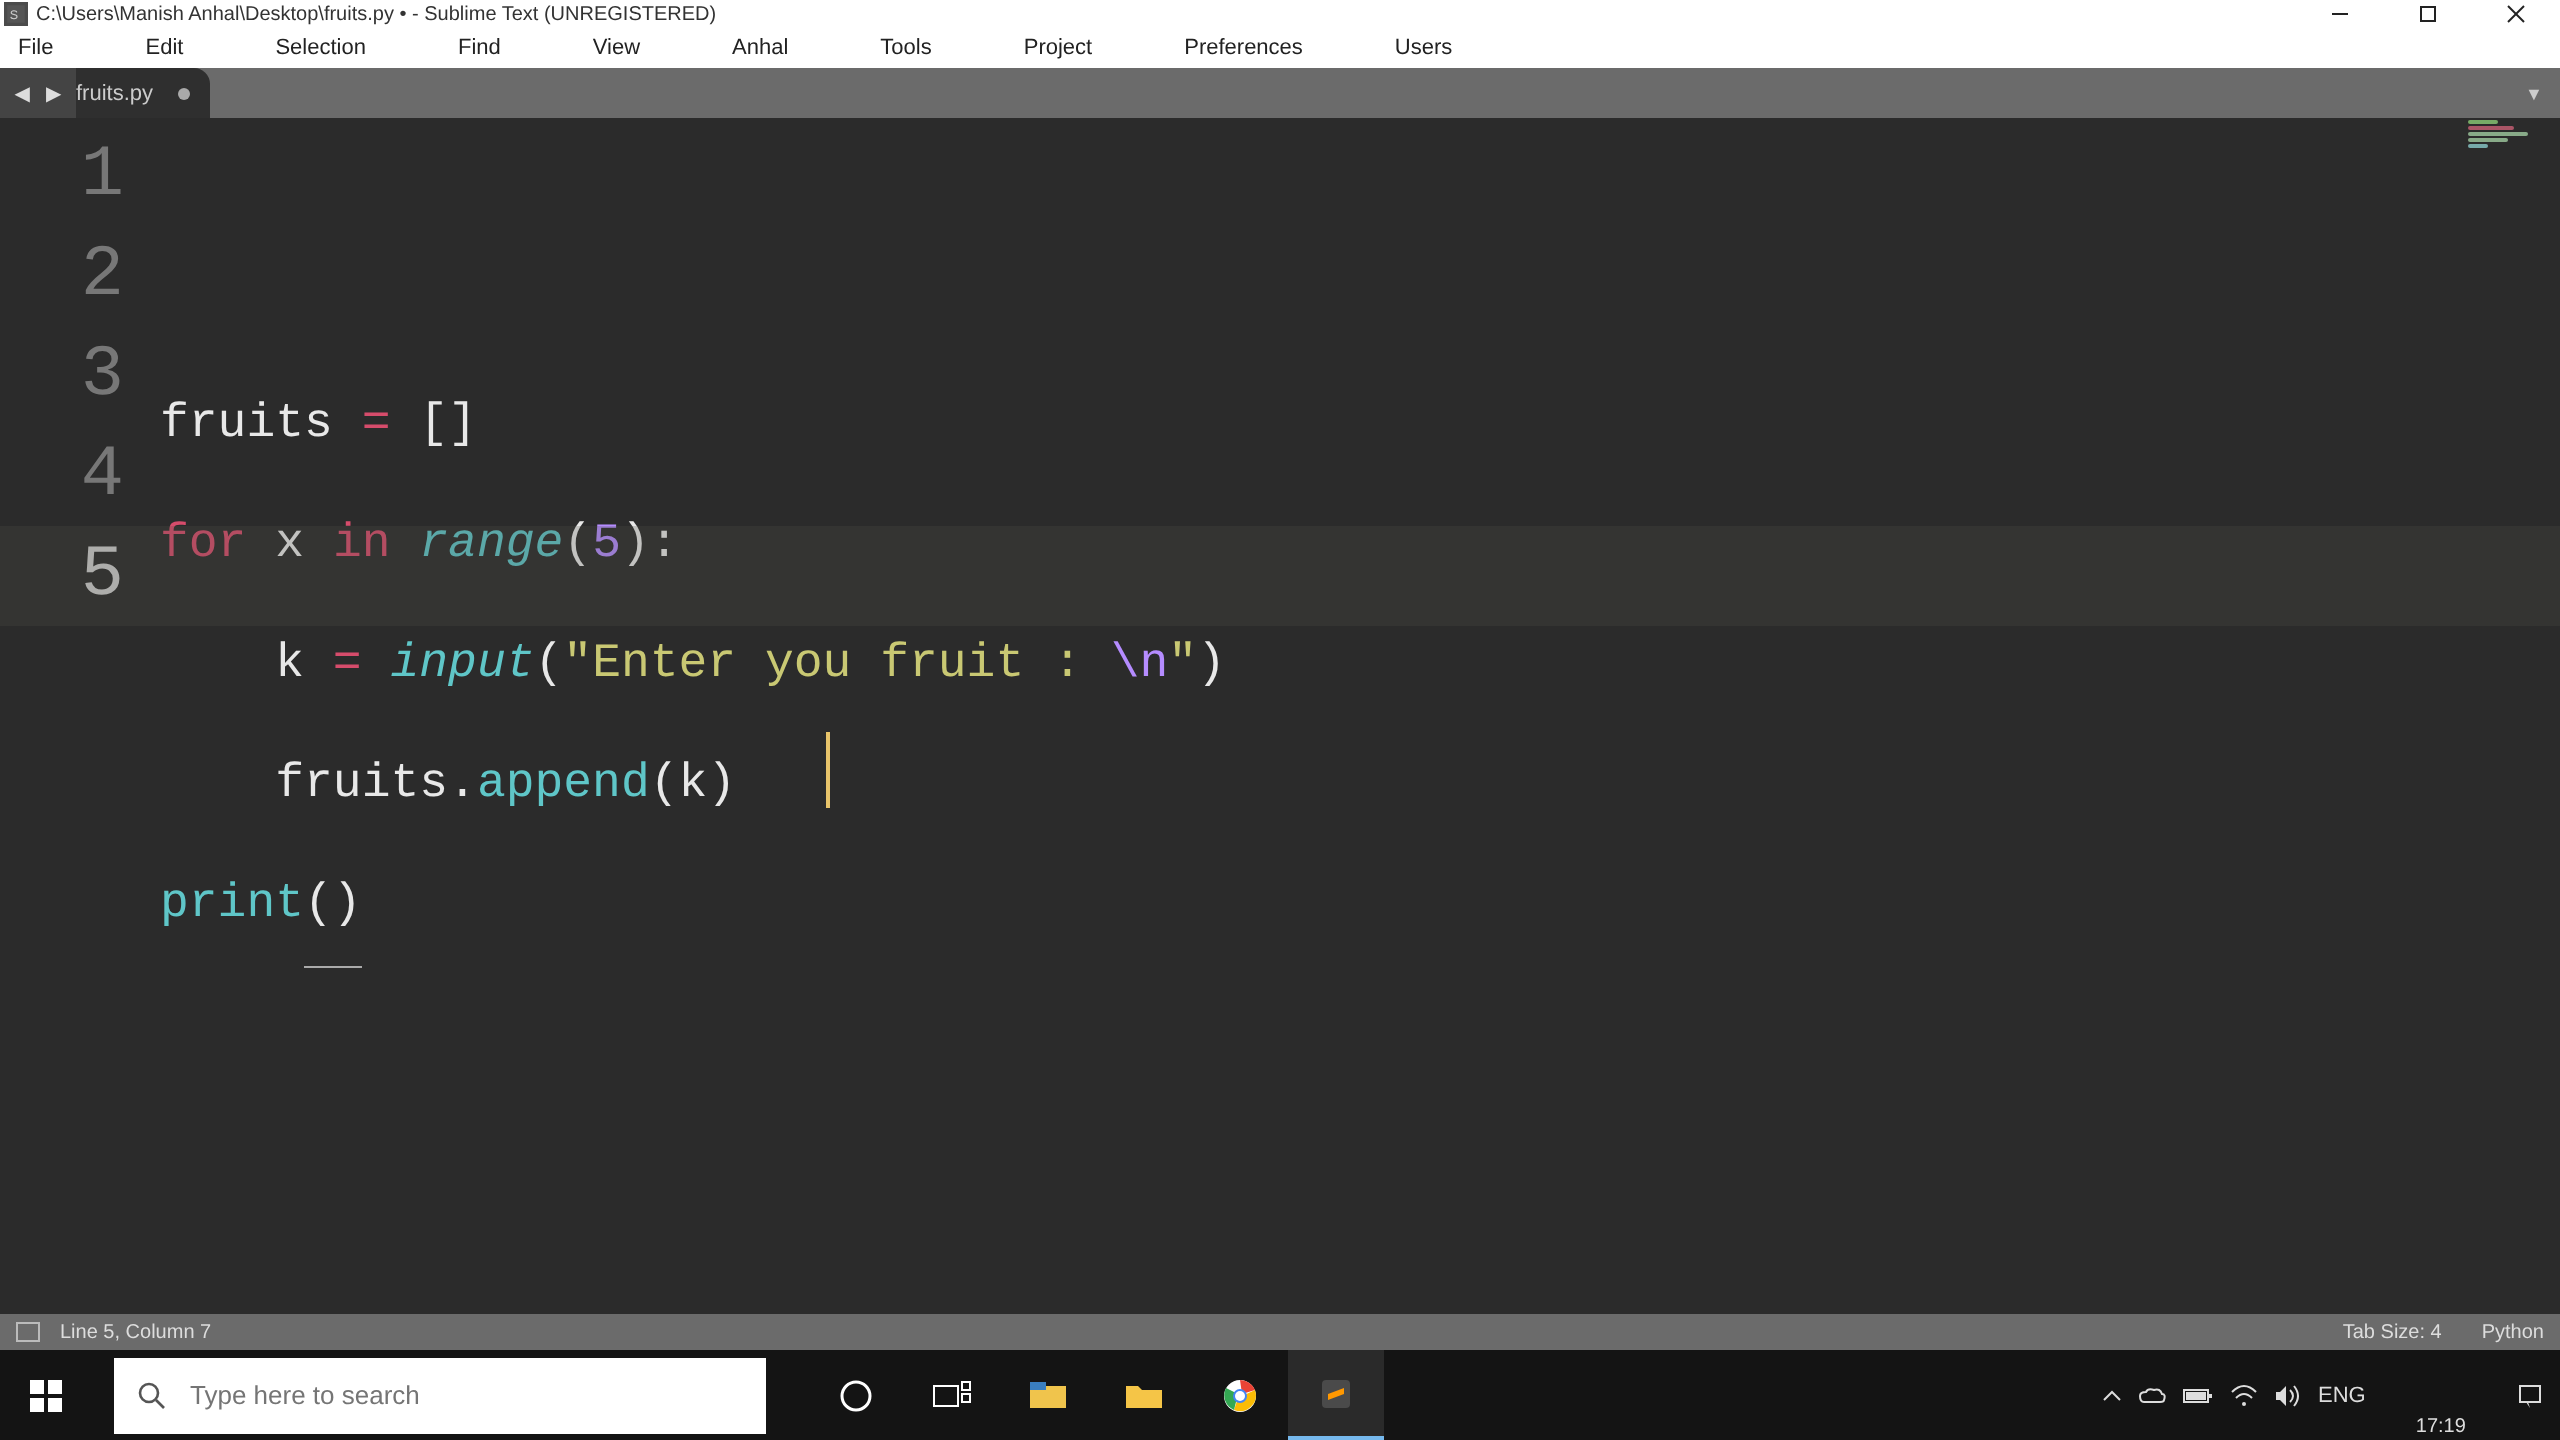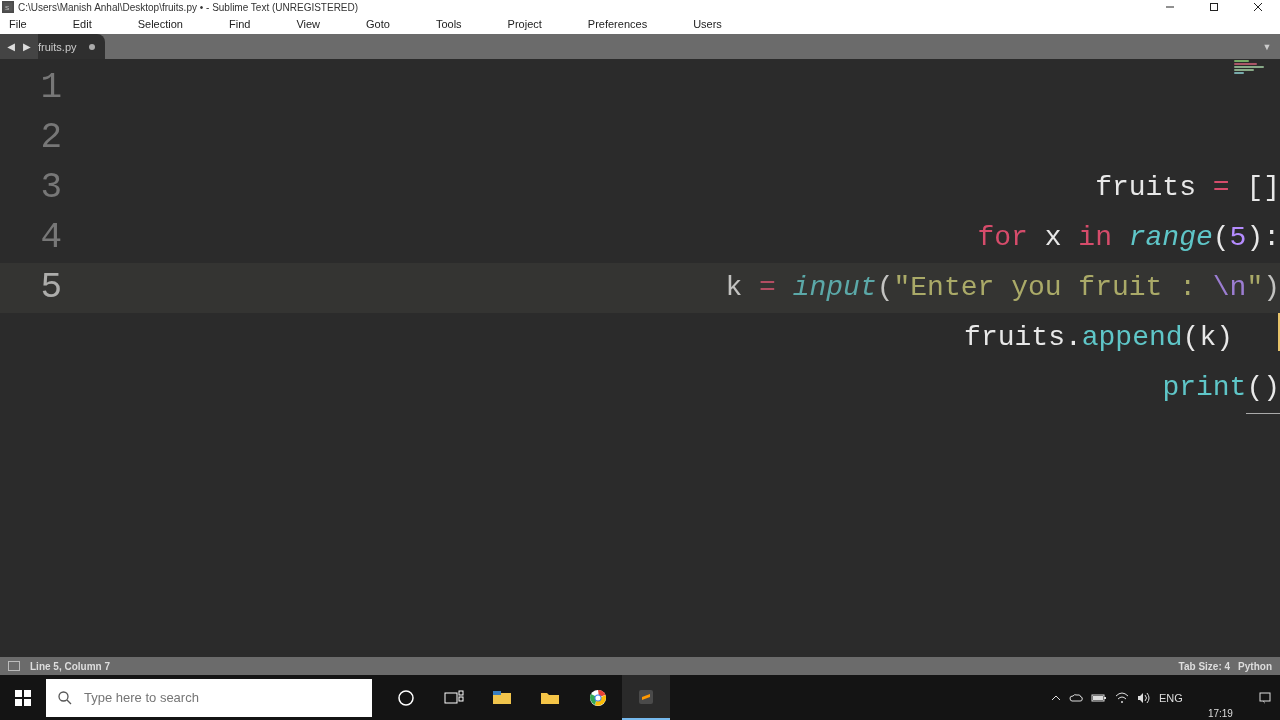--- a/index.html
+++ b/index.html
@@ -20,42 +20,42 @@
   .nav-arrows { width: 38px; display: flex; align-items: center; justify-content: center; gap: 4px; background: #444; color: #ddd; font-size: 10px; }
   .nav-arrows span { padding:0 2px; }
   .tab { background: #2f2f2f; color: #ccc; font-size: 11px; display: flex; align-items: center; padding: 0 28px 0 0; position: relative; border-top-right-radius: 8px; }
   .tab::after { content: ""; position: absolute; right: -12px; top: 0; width: 0; height: 0; }
   .tab .dirty-dot { width: 6px; height: 6px; border-radius: 50%; background: #aaa; position: absolute; right: 10px; top: 50%; transform: translateY(-50%); }
   .tab-dropdown { position: absolute; right: 4px; top: 0; height: 100%; width: 18px; display: flex; align-items: center; justify-content: center; color: #ccc; font-size: 9px; }
   
   .editor { position: relative; background: #2b2b2b; height: 598px; display:flex; }
   .gutter { width: 80px; background: #2b2b2b; color: #777; font-family: Consolas, "Courier New", monospace; font-size: 36px; text-align: right; padding-right: 18px; padding-top: 4px; line-height: 50px; user-select: none; }
   .gutter .ln.active { color: #ccc; }
-  .code { flex: 1; font-family: Consolas, "Courier New", monospace; font-size: 28px; line-height: 50px; padding-top: 4px; color: #e8e8e8; white-space: pre; position: relative; text-align: right; }
+  .code { flex: 1; font-family: Consolas, "Courier New", monospace; font-size: 24px; line-height: 60px; padding-top: 4px; color: #e8e8e8; white-space: pre; position: relative; }
   .kw-red { color: #d64c6b; }
   .kw-cyan { color: #5fc6c8; font-style: italic; }
   .op { color: #d64c6b; }
   .num { color: #b58cff; }
   .str { color: #c9c873; }
   .esc { color: #b58cff; }
   .fn-cyan { color: #5fc6c8; }
   .code .cursor-underline { display:inline-block; border-bottom:1.5px solid #aaa; }
   .code-cursor-blink { display:inline-block; width:2px; height:38px; background:#e8c46a; vertical-align:-6px; margin-left:45px; }
   .minimap { position:absolute; right:0; top:0; width:50px; height:20px; }
   .minimap .m-line { height:2px; margin:1px 4px; border-radius:1px; }
   
-  .status-bar { height: 18px; background: #6b6b6b; color: #ddd; font-size: 10px; display: flex; align-items: center; padding: 0 8px; justify-content: space-between; font-weight: bold; }
+  .status-bar { height: 18px; background: #6b6b6b; color: #ddd; font-size: 10px; display: flex; align-items: center; padding: 0 8px; justify-content: space-between; }
   .status-left { display:flex; align-items:center; gap:10px; }
-  .status-right { display:flex; align-items:flex-end; gap:8px; }
+  .status-right { display:flex; align-items:flex-end; gap:20px; }
   .status-bar .st-icon { width:12px; height:10px; border:1px solid #bbb; display:inline-block; }
   
   .taskbar { height: 45px; background: #141414; display: flex; align-items: center; color: #fff; position: relative; }
   .start-btn { width: 46px; height: 45px; display:flex; align-items:center; justify-content:center; }
   .start-btn svg { width:16px; height:16px; }
-  .search-box { width: 326px; height: 38px; background: #fff; display: flex; align-items: center; margin: 0; }
+  .search-box { width: 326px; height: 38px; background: #fff; display: flex; align-items: center; margin: 11px; }
   .search-box .s-icon { width:38px; display:flex; align-items:center; justify-content:center; color:#555; }
   .search-box input { border:none; outline:none; font-size:13px; color:#666; flex:1; background:transparent; }
   .task-icons { display:flex; align-items:center; height:100%; margin-left:10px; }
   .task-icons .ti { width:48px; height:45px; display:flex; align-items:center; justify-content:center; }
   .ti.active { border-bottom: 2px solid #76b9ed; background:#2a2a2a; }
   .tray { position:absolute; right:0; display:flex; align-items:center; height:100%; gap:8px; padding-right:8px; color:#ddd; font-size:10px; }
   .tray .tray-ic { display:flex; align-items:center; justify-content:center; }
   .tray .datetime { text-align:center; line-height:12px; font-size:10px; padding:0 4px;margin-top:44px; }
 </style>
 </head>
@@ -88,21 +88,21 @@
       </div>
   </div>
 </div>
 
 <div class="menu-bar">
   <span class="menu-item">File</span>
   <span class="menu-item">Edit</span>
   <span class="menu-item">Selection</span>
   <span class="menu-item">Find</span>
   <span class="menu-item">View</span>
-  <span class="menu-item">Goto</span>
+  <span class="menu-item">Anhal</span>
   <span class="menu-item">Tools</span>
   <span class="menu-item">Project</span>
   <span class="menu-item">Preferences</span>
   <span class="menu-item">Users</span>
 </div>
 
 <div class="tab-strip">
   <div class="nav-arrows">
       <span>◀</span>
       <span>▶</span>

